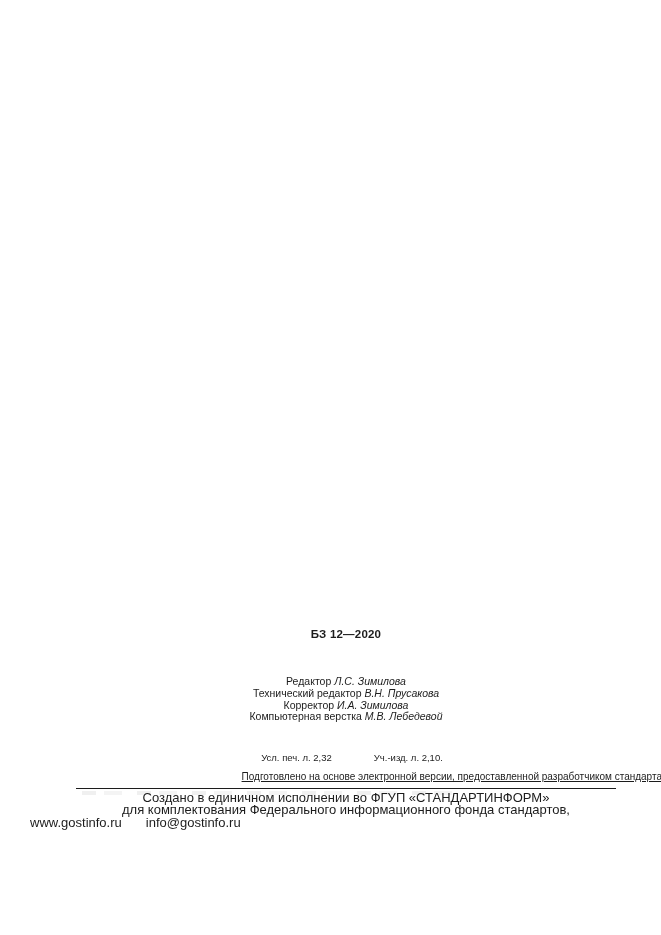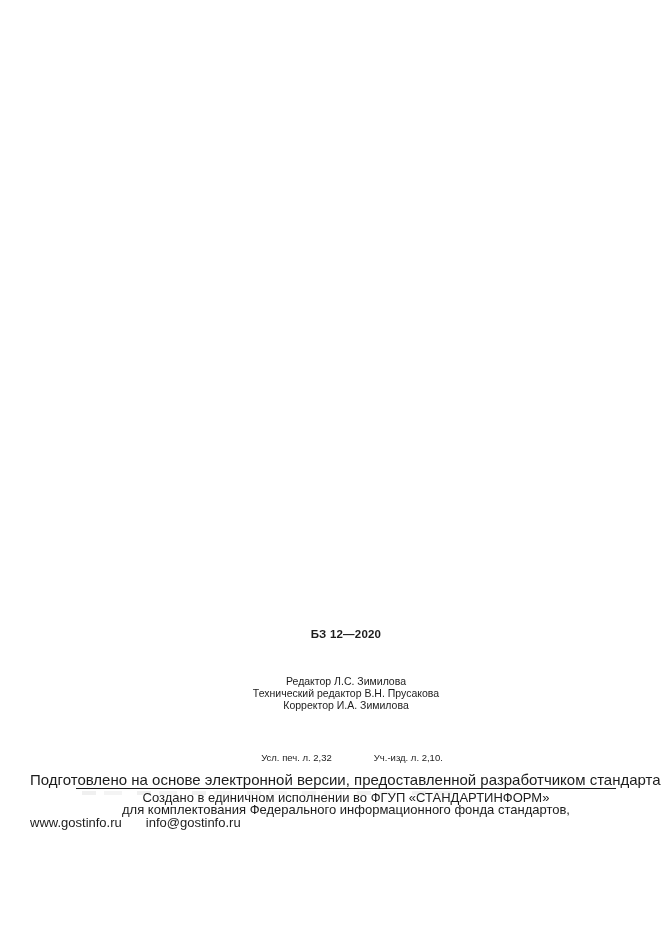--- a/index.html
+++ b/index.html
@@ -35,21 +35,21 @@
   .credits {
     position: absolute;
     top: 676px;
     left: 0;
     width: 100%;
     text-align: center;
     font-size: 10.5px;
     line-height: 11.8px;
   }
   .credit-row { white-space: nowrap; }
-  .credit-name { }
+  .credit-name { font-style: italic; }
   .imprint-line1 {
     position: absolute;
     top: 740px;
     left: 50%;
     transform: translateX(-50%);
     width: 444px;
     display: flex;
     justify-content: space-between;
     font-size: 9.5px;
     white-space: nowrap;
@@ -63,22 +63,23 @@
     justify-content: center;
     gap: 42px;
     font-size: 9.5px;
     white-space: nowrap;
   }
   .prepared-note {
     position: absolute;
     top: 771px;
     left: 0;
     width: 100%;
-    text-align: left;
-    font-size: 15px;
+    text-align: right;
+    font-size: 10px;
+    text-decoration: underline;
   }
   .rule {
     position: absolute;
     top: 788px;
     left: 46px;
     width: 540px;
     height: 1px;
     background: #1c1c1c;
     border: none;
   }
@@ -118,20 +119,21 @@
 <body>
 
 <div class="page">
 
   <div class="batch-code">БЗ 12—2020</div>
 
   <div class="credits">
     <div class="credit-row"><span>Редактор</span>&nbsp;<span class="credit-name">Л.С. Зимилова</span></div>
     <div class="credit-row"><span>Технический редактор</span>&nbsp;<span class="credit-name">В.Н. Прусакова</span></div>
     <div class="credit-row"><span>Корректор</span>&nbsp;<span class="credit-name">И.А. Зимилова</span></div>
+    <div class="credit-row"><span>Компьютерная верстка</span>&nbsp;<span class="credit-name">М.В. Лебедевой</span></div>
   </div>
 
 
   <div class="imprint-line2">
     <span>Усл. печ. л. 2,32</span>
     <span>Уч.-изд. л. 2,10.</span>
   </div>
 
   <div class="prepared-note">Подготовлено на основе электронной версии, предоставленной разработчиком стандарта</div>
 

